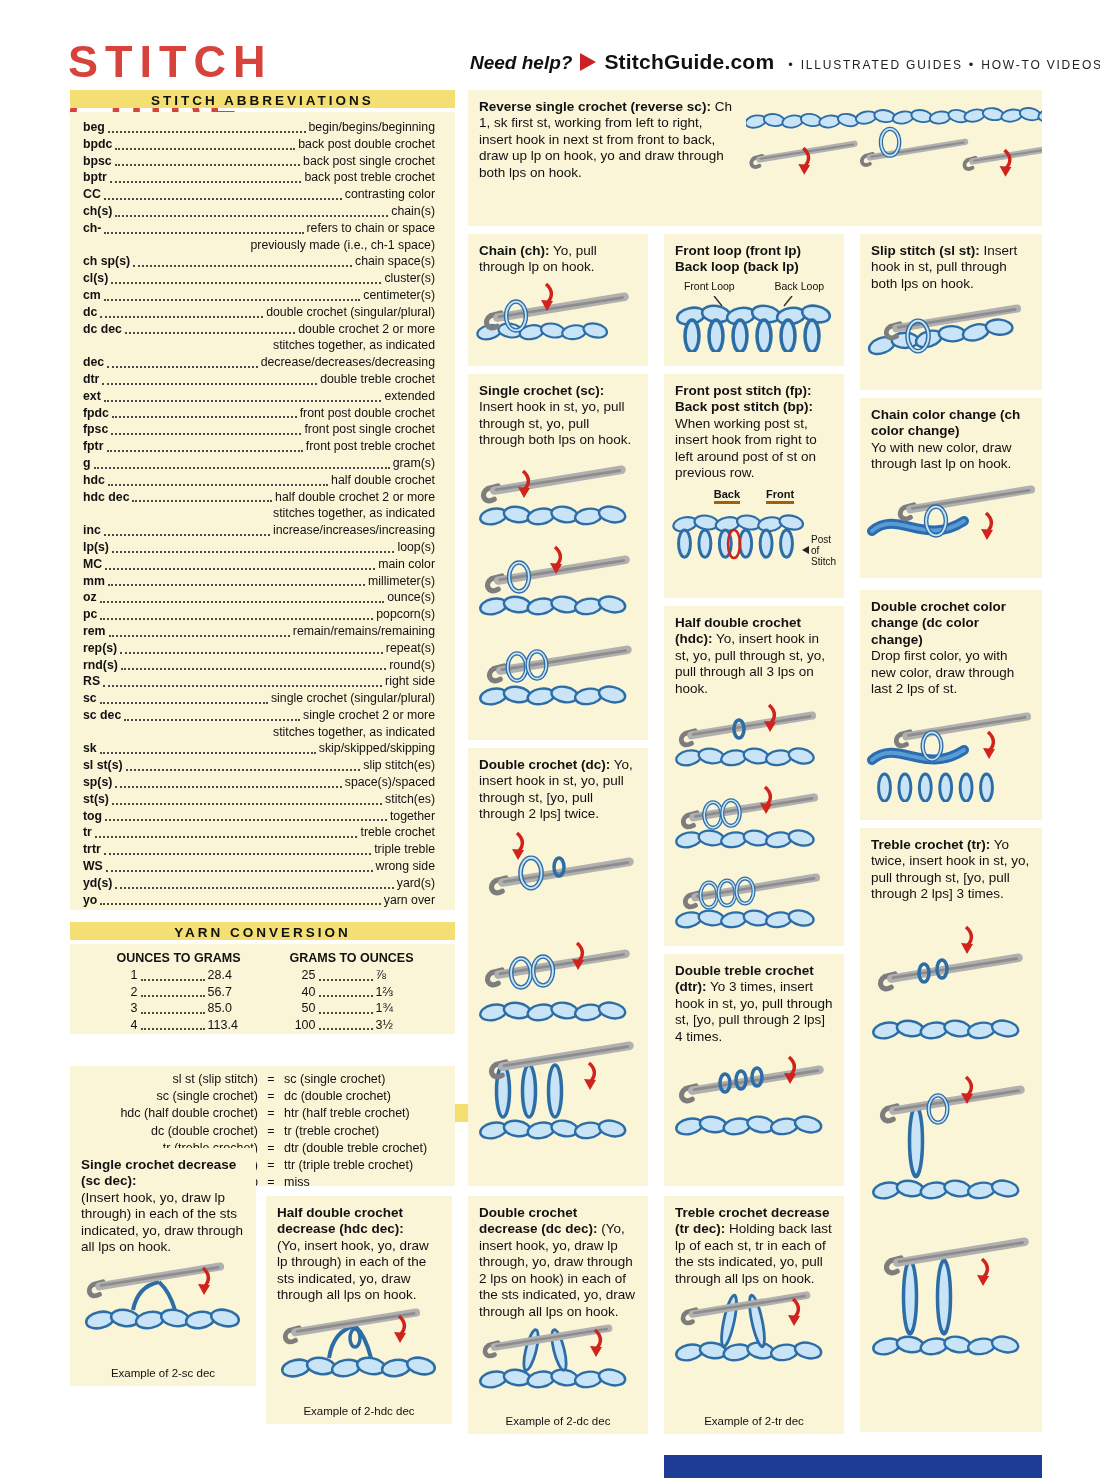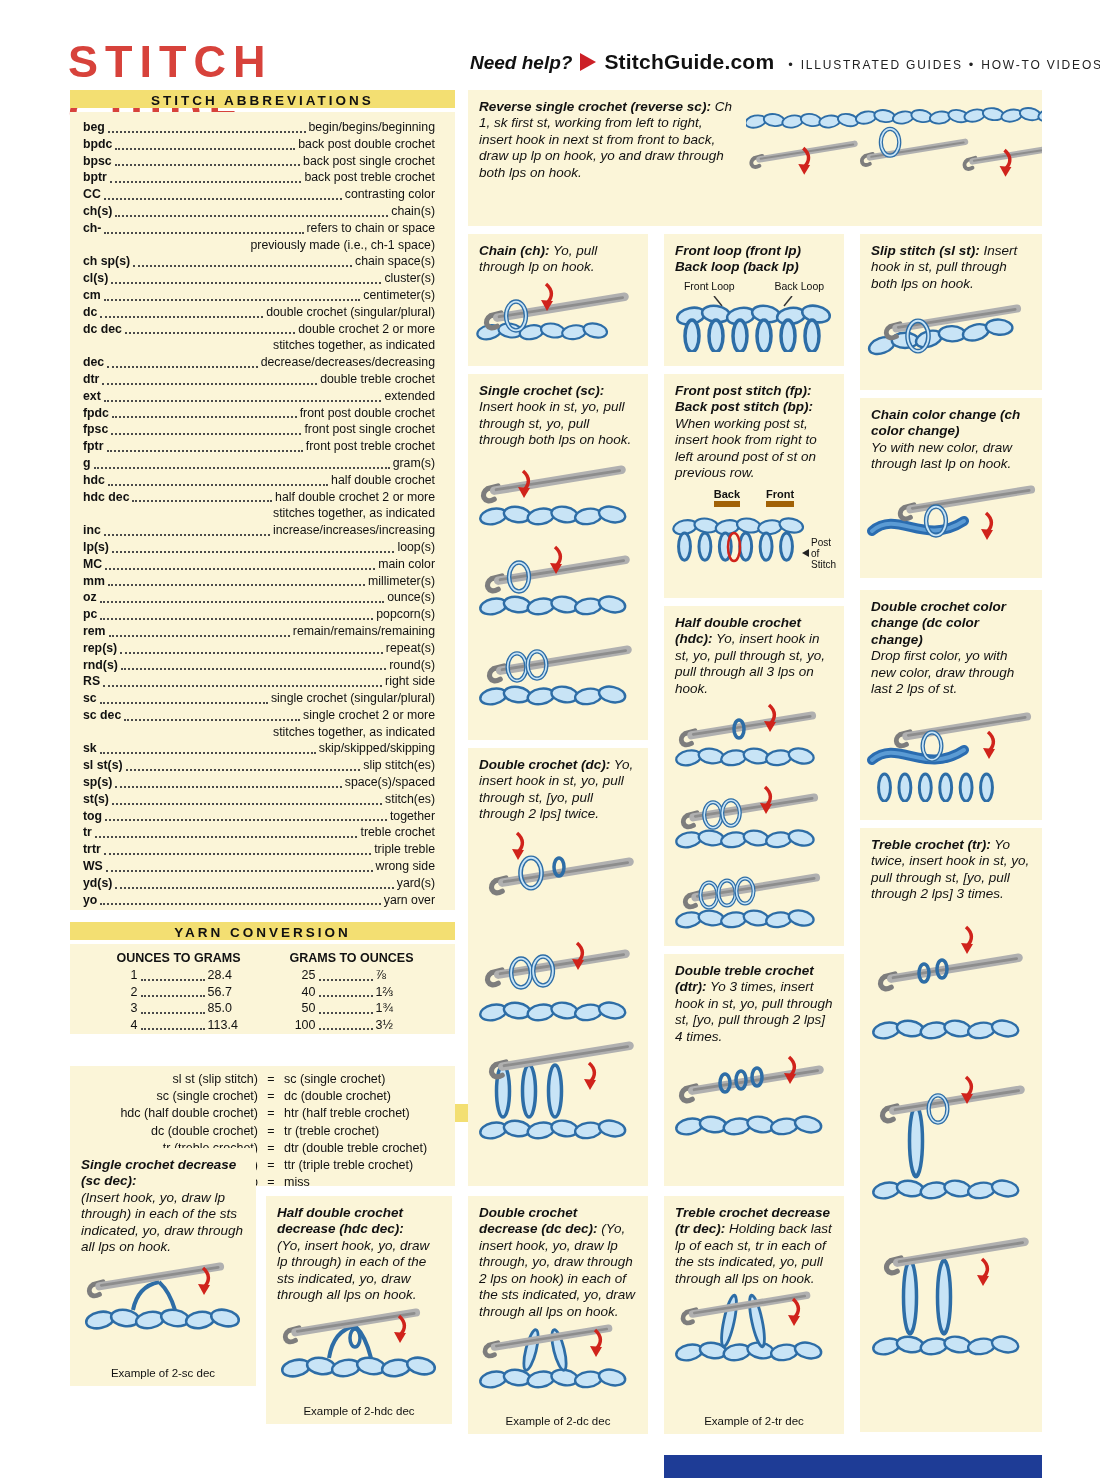--- a/index.html
+++ b/index.html
@@ -12,21 +12,21 @@
   .need{font-style:italic;font-weight:bold;font-size:19px;}
   .play{width:0;height:0;border-left:16px solid #cc2027;border-top:9px solid transparent;
         border-bottom:9px solid transparent;align-self:center;}
   .site{font-weight:bold;font-size:21px;letter-spacing:0.2px;}
   .hlinks{font-size:12px;letter-spacing:1.8px;color:#222;}
   .hb{margin:0 6px;font-size:13px;}
   
   .bar{position:absolute;background:#f3df72;font-weight:bold;font-size:13.5px;letter-spacing:3px;
        text-align:center;line-height:22px;height:18px;}
   .box{position:absolute;background:#fbf5d8;}
-  .bx{padding:9px 11px 0 11px;font-size:13.5px;line-height:1.22;font-style:italic;}
+  .bx{padding:9px 11px 0 11px;font-size:13.5px;line-height:1.22;}
   .bt{font-weight:bold;}
   .cap{position:absolute;bottom:7px;left:0;width:100%;text-align:center;font-size:11.5px;}
   .il{display:block;margin:4px auto 0 auto;}
   
   .ab-list{padding:7px 20px 0 13px;}
   .ab-row{font-size:12.3px;line-height:16.8px;}
   .ab-line{display:flex;align-items:flex-end;}
   .ab-abbr{font-weight:bold;white-space:nowrap;}
   .dots{flex:1;border-bottom:2px dotted #4a4a4a;margin:0 3px;position:relative;top:-3px;min-width:12px;}
   .ab-mean{white-space:nowrap;}
@@ -40,21 +40,21 @@
   
   .uu-bar{display:flex;justify-content:space-between;padding:0 38px;}
   .uu-rows{padding-top:5px;}
   .uu-row{display:flex;font-size:12.5px;line-height:17.2px;}
   .uu-us{width:188px;text-align:right;}
   .uu-eq{width:26px;text-align:center;}
   .uu-uk{flex:1;text-align:left;}
   
   .loop-labels{display:flex;justify-content:space-around;font-size:10.5px;margin-top:4px;}
   .ps-labels{display:flex;gap:26px;justify-content:center;font-size:11px;font-weight:bold;margin-top:6px;}
-  .ps-labels span{border-bottom:6px solid #a16207;padding-bottom:1px;}
+  .ps-labels span{border-bottom:3px solid #a16207;padding-bottom:1px;}
   .ps-wrap{position:relative;}
   .ps-post-label{position:absolute;right:2px;top:26px;width:40px;font-size:10px;line-height:1.1;display:flex;align-items:center;gap:2px;}
   .ps-arrow{width:0;height:0;border-right:7px solid #222;border-top:4px solid transparent;border-bottom:4px solid transparent;flex:none;}
   .rsc{display:flex;}
   .rsc-text{width:256px;flex:none;}
   .footer-bar{position:absolute;left:664px;top:1455px;width:378px;height:23px;background:#1e3c96;}
 </style>
 </head>
 <body>
 

